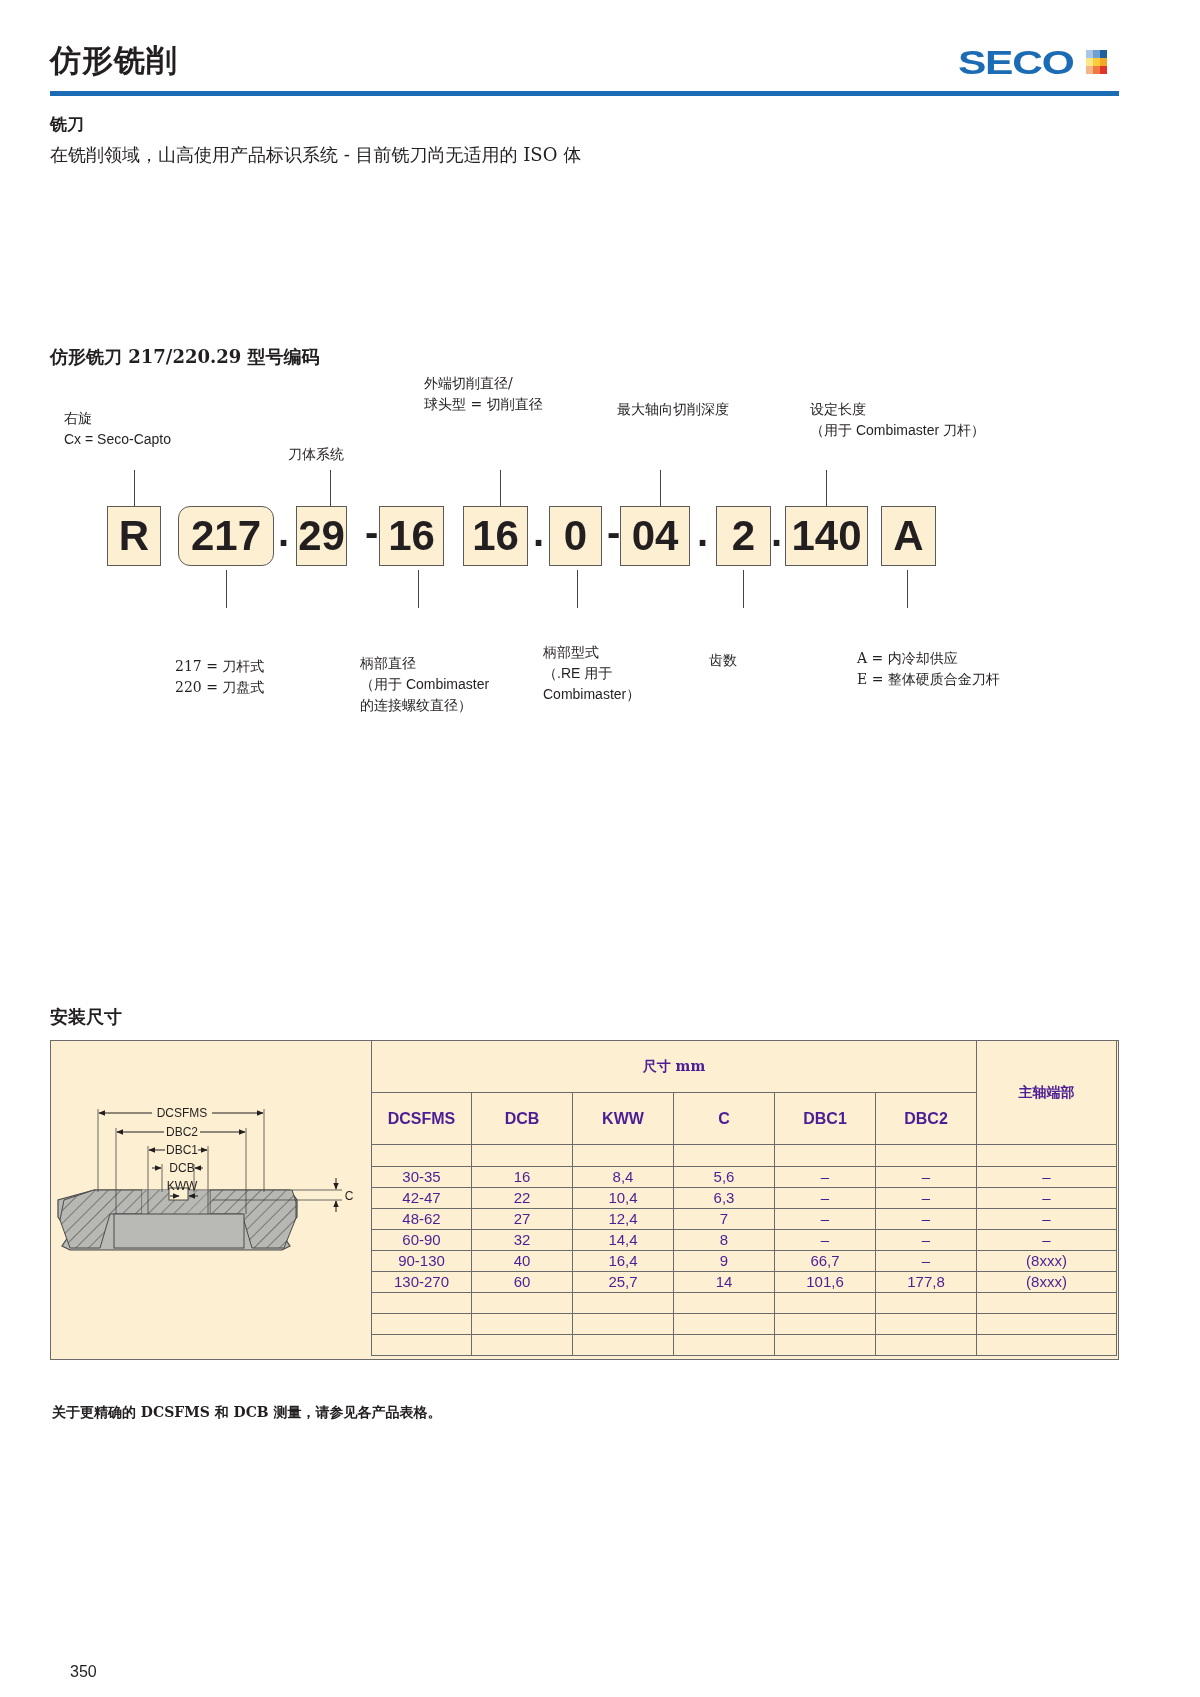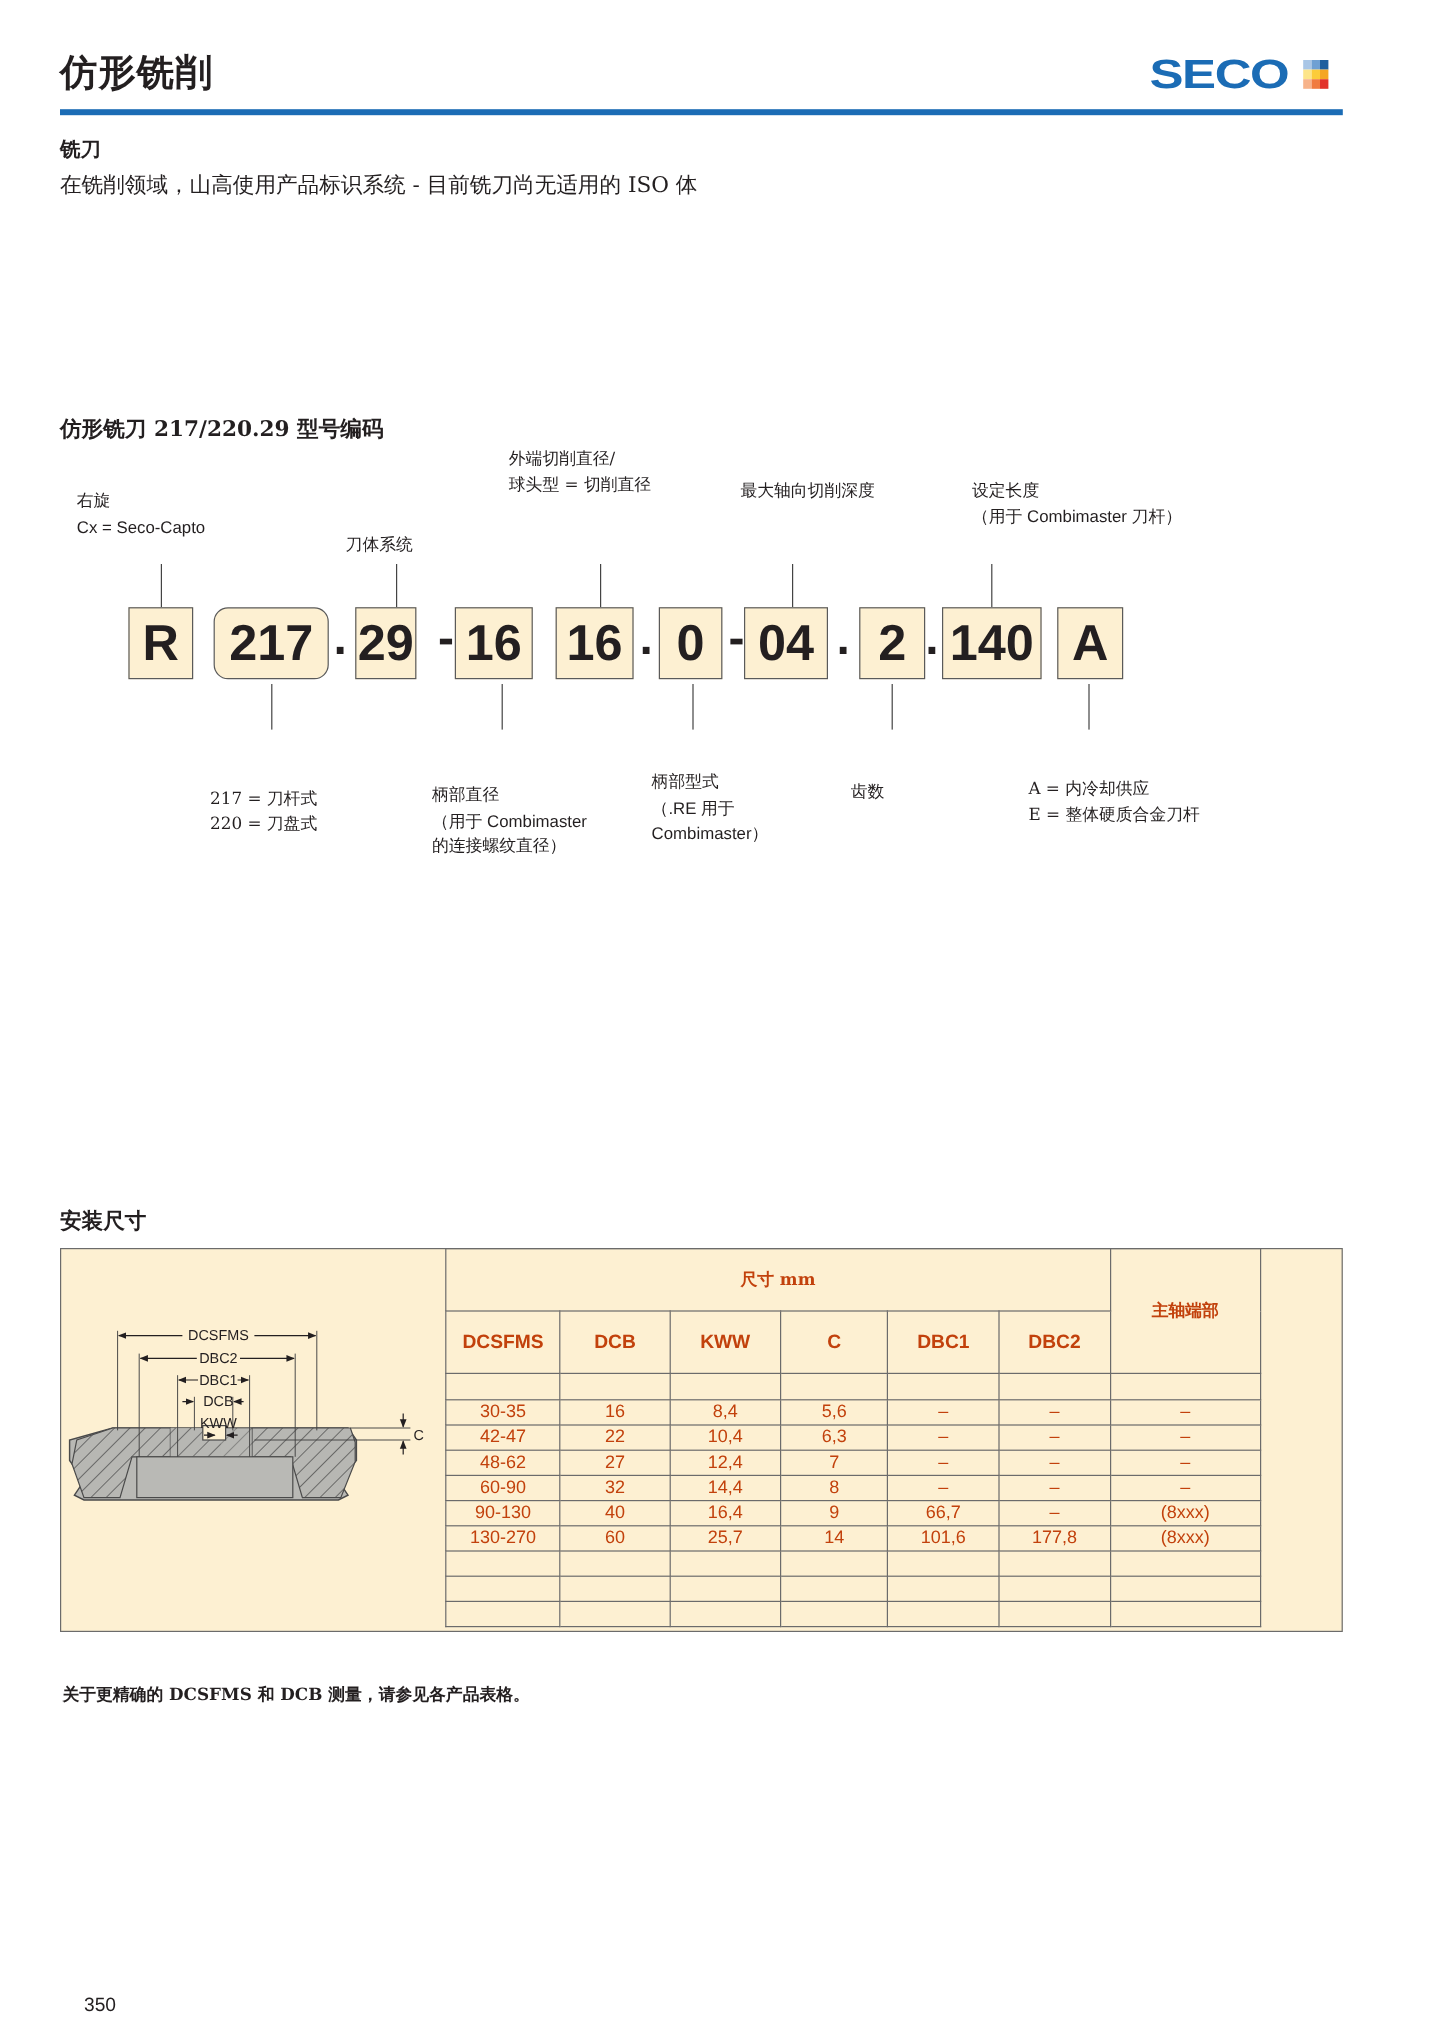--- a/index.html
+++ b/index.html
@@ -16,22 +16,22 @@
   .subhead { left: 50px; top: 113px; font-size: 17px; font-weight: bold; }
   .intro { left: 50px; top: 141px; width: 600px; font-size: 18px; line-height: 28px; }
   .section-title { font-size: 18px; font-weight: bold; }
   .lbl { font-size: 14px; line-height: 21px; white-space: nowrap; }
   .tick { width: 1px; background: #444; }
   .box { border: 1.5px solid #5a5a5a; background: #fdf0d2; height: 60px; top: 506px;
          display: flex; align-items: center; justify-content: center;
          font-family: "Liberation Sans", sans-serif; font-weight: bold; font-size: 42px; color: #231f20; box-sizing: border-box; }
   .sep { top: 510px; font-family: "Liberation Sans", sans-serif; font-weight: bold; font-size: 40px; color: #231f20; }
   .panel { left: 50px; top: 1040px; width: 1069px; height: 320px; border: 1.5px solid #6b6b6b; background: #fdf0d2; box-sizing: border-box; }
-  table.dims { position: absolute; left: 371px; top: 1040px; width: 680px; border-collapse: collapse;
-               font-family: "Liberation Sans", sans-serif; font-size: 15px; color: #c2410c; padding-left: 12px; }
+  table.dims { position: absolute; left: 371px; top: 1040px; width: 746px; border-collapse: collapse;
+               font-family: "Liberation Sans", sans-serif; font-size: 15px; color: #4c1d95; padding-left: 12px; }
   table.dims td, table.dims th { border: 1.5px solid #6b6b6b; text-align: center; padding: 0; }
   table.dims th { font-weight: bold; }
   .hdr-top { height: 52px; }
   .hdr-cols { height: 52px; font-size: 16px; }
   .spacer td { height: 21px; }
   .datarow td { height: 20px; line-height: 20px; font-size: 15px; }
   .emptyrow td { height: 20px; }
   .cn-hd { font-family: "DejaVu Serif", serif; font-size: 14px; }
   .footnote { left: 52px; top: 1404px; font-size: 14px; font-weight: bold; }
   .pagenum { left: 50px; top: 1663px; font-size: 16px; margin-left: 20px; }

